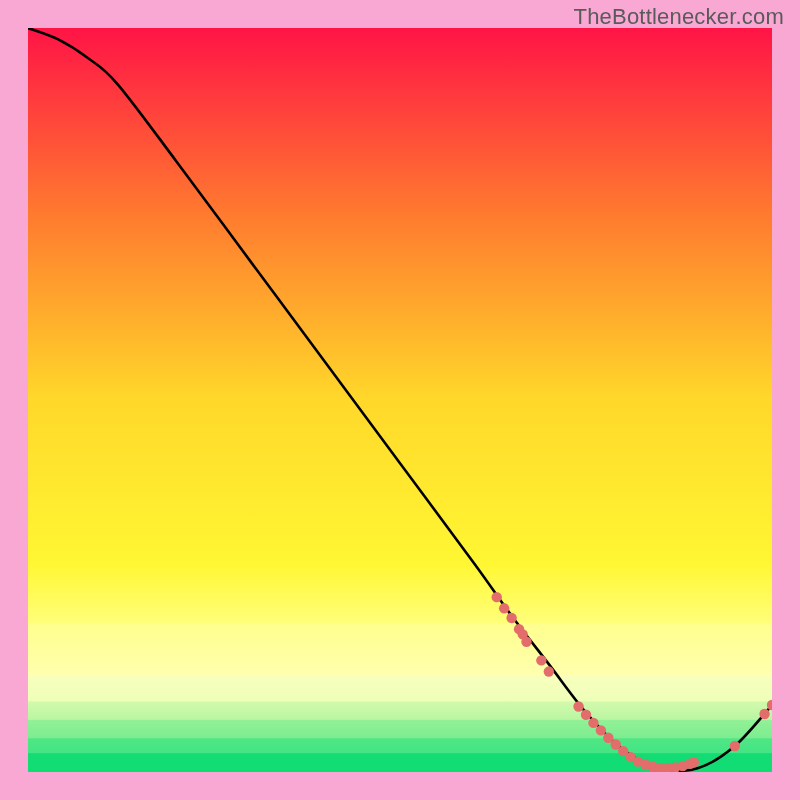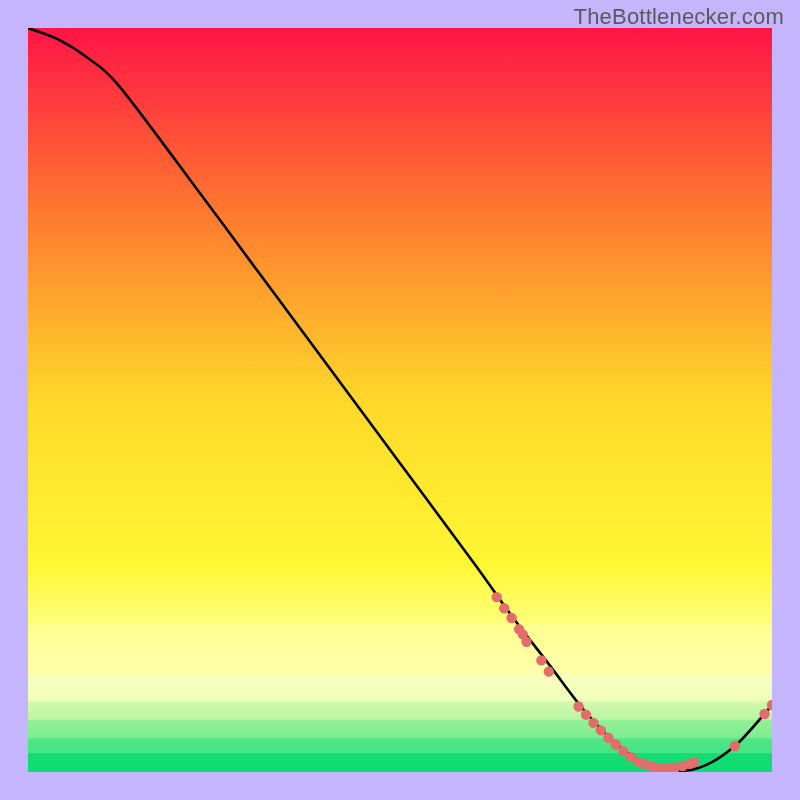--- a/index.html
+++ b/index.html
@@ -8,21 +8,21 @@
     width: 800px;
     height: 800px;
     background: #000;
     font-family: Arial, Helvetica, sans-serif;
     overflow: hidden;
   }
   .outer {
     position: relative;
     width: 800px;
     height: 800px;
-    background: #c4b5fd;
+    background: #f9a8d4;
   }
   .watermark {
     position: absolute;
     top: 4px;
     right: 16px;
     color: #5a5a5a;
     font-size: 22px;
     font-weight: 400;
     letter-spacing: 0.2px;
   }

